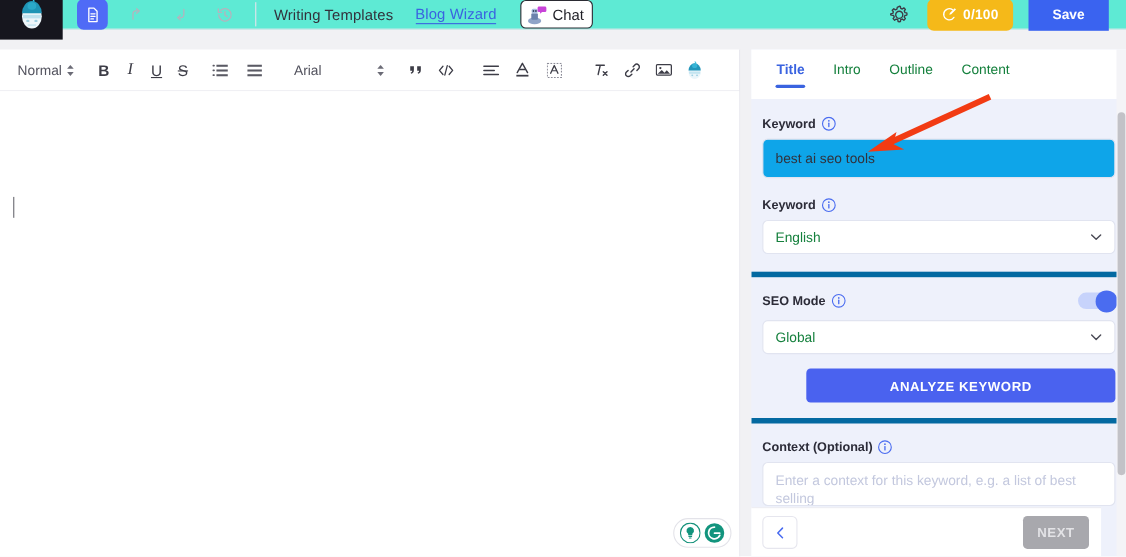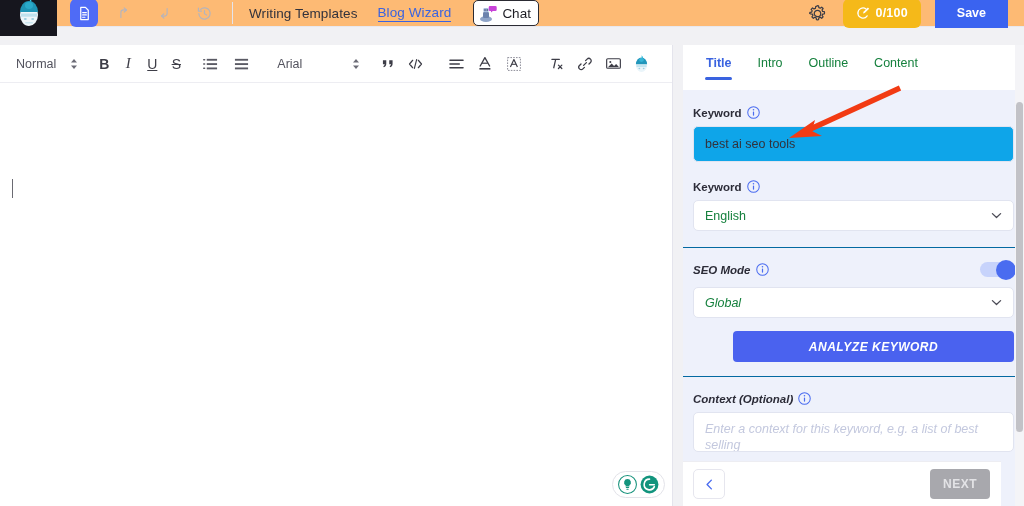--- a/index.html
+++ b/index.html
@@ -7,21 +7,21 @@
     width: 1024px; height: 506px;
     font-family: "Liberation Sans", sans-serif;
     background: #ffffff;
     overflow: hidden;
   }
   .app { position: relative; width: 1024px; height: 506px; background: #f1f1f4; }
 
   
   .topbar {
     position: absolute; left: 0; top: 0; width: 1024px; height: 27px;
-    background: #fdba74; display: flex; align-items: center;
+    background: #5eead4; display: flex; align-items: center;
     border-bottom: 1px solid #e8e8ee;
   }
   .logo-box {
     width: 57px; height: 45px; background: #16161e;
     display: flex; align-items: center; justify-content: center; flex: none;
   }
   .logo-mark { width: 26px; height: 30px; display:block; }
 
   .tb-icons { display: flex; align-items: center; gap: 2px; padding-left: 13px; }
   .tb-btn {
@@ -63,21 +63,21 @@
     position: absolute; left: 0; top: 45px; width: 673px; height: 461px;
     background: #fff; border-right: 1px solid #e4e4ec;
     display: flex; flex-direction: column;
   }
   .fmt-toolbar {
     height: 38px; border-bottom: 1px solid #ededf2;
     display: flex; align-items: center; padding-left: 10px; gap: 0px;
   }
   .sel {
     display: flex; align-items: center; font-size: 12.5px; color: #53535e;
-    padding: 0 4px 0 6px; gap: 14px;
+    padding: 0 4px 0 6px; gap: 4px;
   }
   .sel .caret2 { font-size: 9px; color:#6b6b76; line-height: 1; display:flex; flex-direction:column; gap:1px;}
   .fmt-btn {
     width: 22px; height: 26px; display:flex; align-items:center; justify-content:center;
     color: #3d3d47; font-size: 14px; flex: none; margin: 0 1px;
   }
   .fmt-gap { width: 10px; flex: none; }
   .fmt-gap-sm { width: 5px; flex: none; }
 
   .doc-area { flex: 1; position: relative; background: #fff; }
@@ -106,21 +106,21 @@
   .ptab.active { color: #3a63e0; font-weight: 600; }
   .ptab.active::after {
     content: ''; position: absolute; left: 12px; right: 12px; bottom: 0;
     height: 2.5px; background: #3a63e0; border-radius: 2px;
   }
 
   .panel-scroll {
     flex: 1; overflow: hidden; position: relative; padding: 0;
   }
   .sec { padding: 14px 10px 10px 10px; }
-  .sec.divider-top { border-top: 1px solid #0369a1; font-style: italic; }
+  .sec.divider-top { border-top: 5px solid #0369a1; }
 
   .fld-label {
     display: flex; align-items: center; gap: 5px;
     font-size: 11.5px; font-weight: 700; color: #2c2c38; margin-bottom: 7px;
   }
   .info-ico { width: 13px; height: 13px; flex:none; }
 
   .txt-input {
     height: 36px; background: #0ea5e9; border: 1px solid #e1e4f0; border-radius: 5px;
     display: flex; align-items: center; padding: 0 11px;

